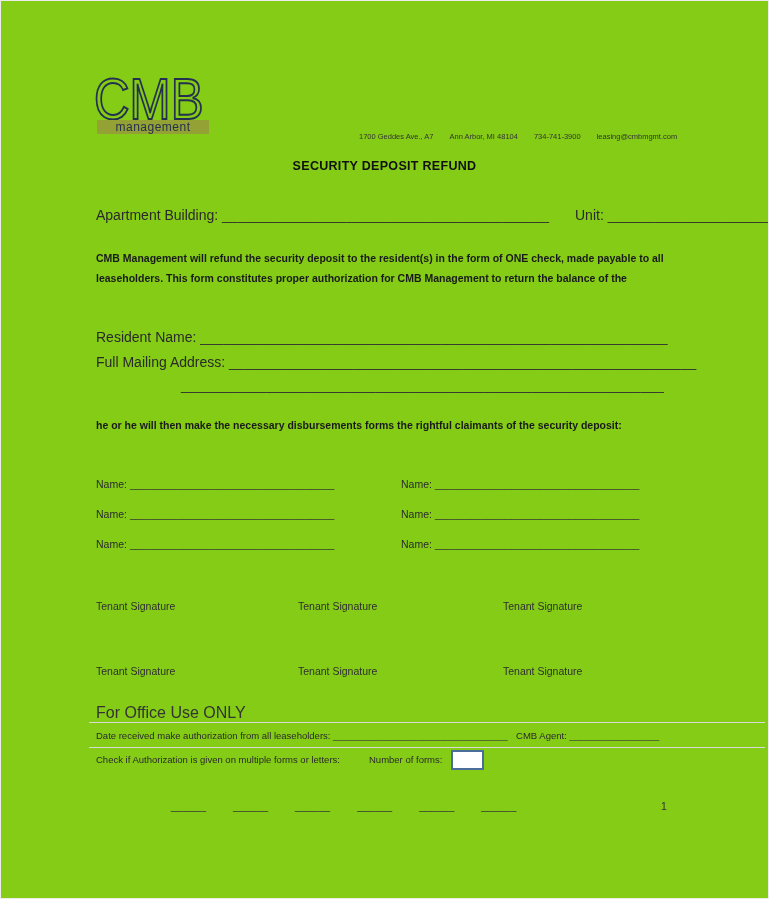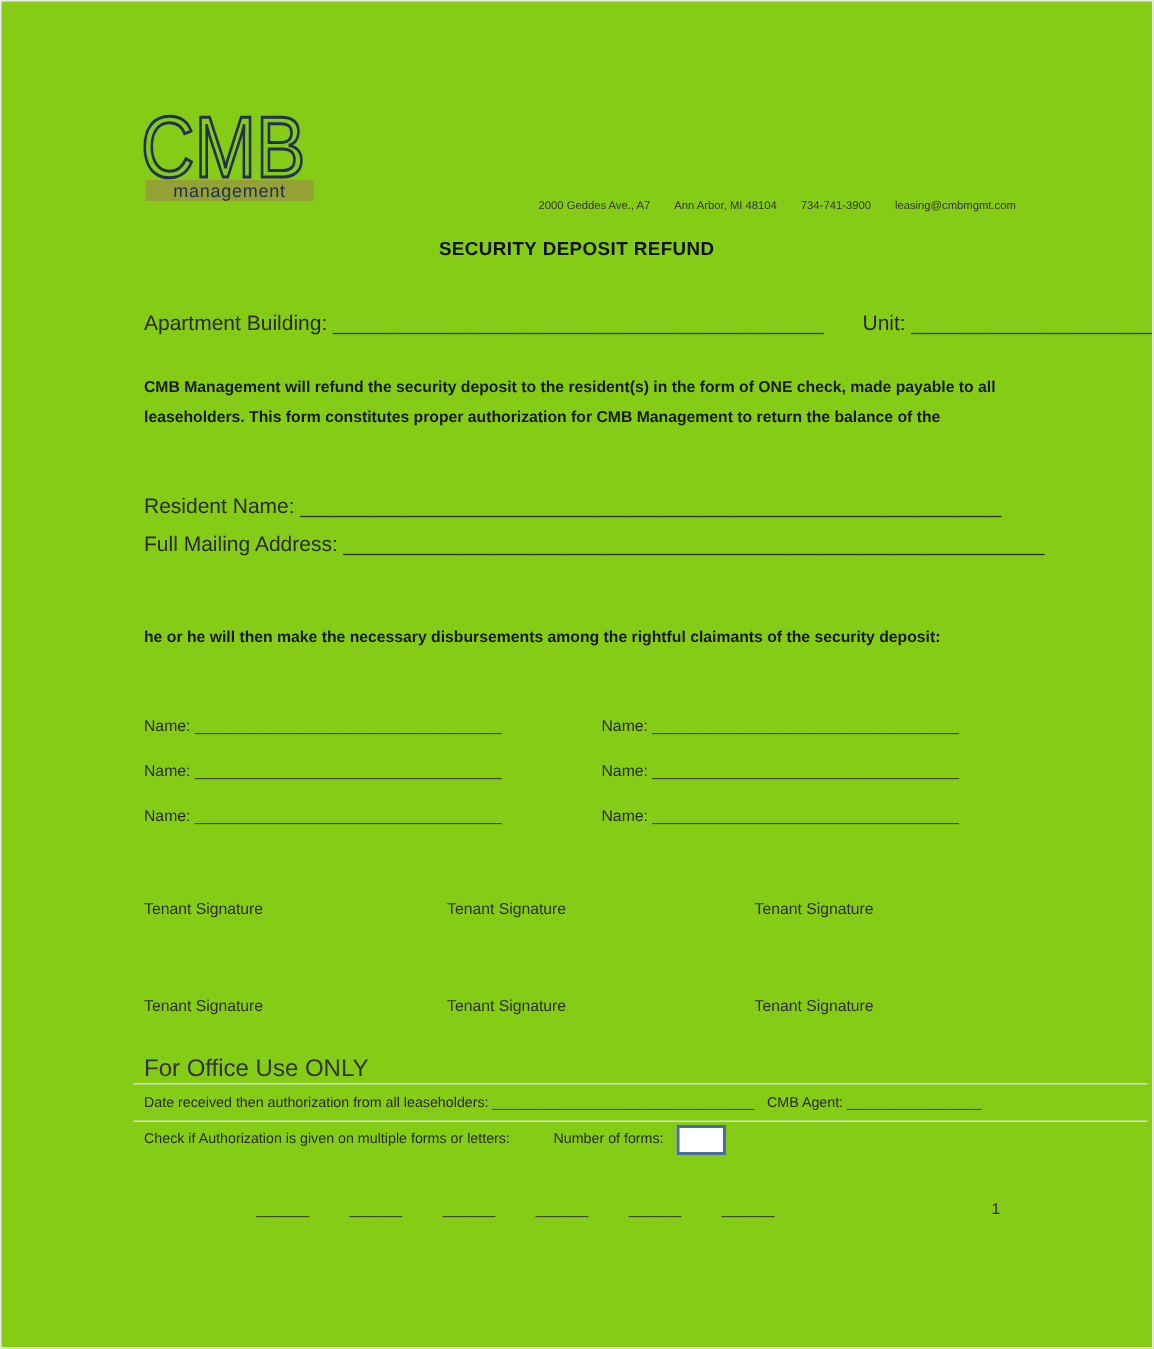--- a/index.html
+++ b/index.html
@@ -73,21 +73,21 @@
 <body>
 
 <div class="page">
 
   <div class="logo-text">CMB</div>
   <div class="logo-bar">
     <span>management</span>
   </div>
 
   <div class="contact">
-    <span>2000 Geddes Ave., A7</span>
+    <span>1700 Geddes Ave., A7</span>
     <span>Ann Arbor, MI 48104</span>
     <span>734-741-3900</span>
     <span>leasing@cmbmgmt.com</span>
   </div>
 
   <h1 class="title">SECURITY DEPOSIT REFUND</h1>
 
   <div class="row apartment-row">
     <span>Apartment Building:</span>
     <span class="blank">__________________________________________</span>
@@ -102,23 +102,26 @@
 
   <div class="row resident-row">
     <span>Resident Name:</span>
     <span class="blank">____________________________________________________________</span>
   </div>
 
   <div class="row mailing-row">
     <span>Full Mailing Address:</span>
     <span class="blank">____________________________________________________________</span>
   </div>
+  <div class="row address2-row">
+    <span class="blank">______________________________________________________________</span>
+  </div>
 
   <div class="para understanding-para">
-    <span>he or he will then make the necessary disbursements among the rightful claimants of the security deposit:</span>
+    <span>he or he will then make the necessary disbursements forms the rightful claimants of the security deposit:</span>
   </div>
 
   <div class="names-grid">
     <div class="name-cell">
       <span>Name:</span><span class="blank">___________________________________</span>
     </div>
     <div class="name-cell">
       <span>Name:</span><span class="blank">___________________________________</span>
     </div>
     <div class="name-cell">
@@ -141,21 +144,21 @@
     <div>Tenant Signature</div>
     <div>Tenant Signature</div>
     <div>Tenant Signature</div>
     <div>Tenant Signature</div>
   </div>
 
   <div class="office-heading">For Office Use ONLY</div>
   <div class="rule rule-1"></div>
 
   <div class="row date-row">
-    <span>Date received then authorization from all leaseholders:</span>
+    <span>Date received make authorization from all leaseholders:</span>
     <span class="blank">_________________________________</span>
     <span class="agent-label">CMB Agent:</span>
     <span class="blank">_________________</span>
   </div>
 
   <div class="rule rule-2"></div>
 
   <div class="row check-row">
     <span class="check-label">Check if Authorization is given on multiple forms or letters:</span>
     <span class="forms-label">Number of forms:</span>

